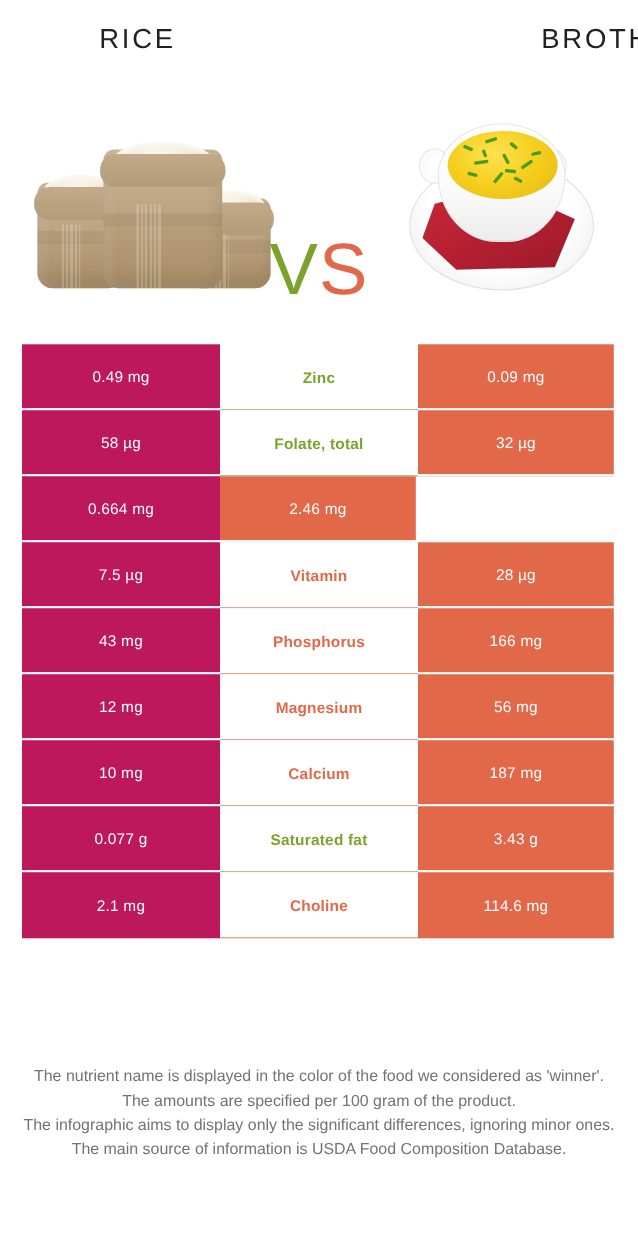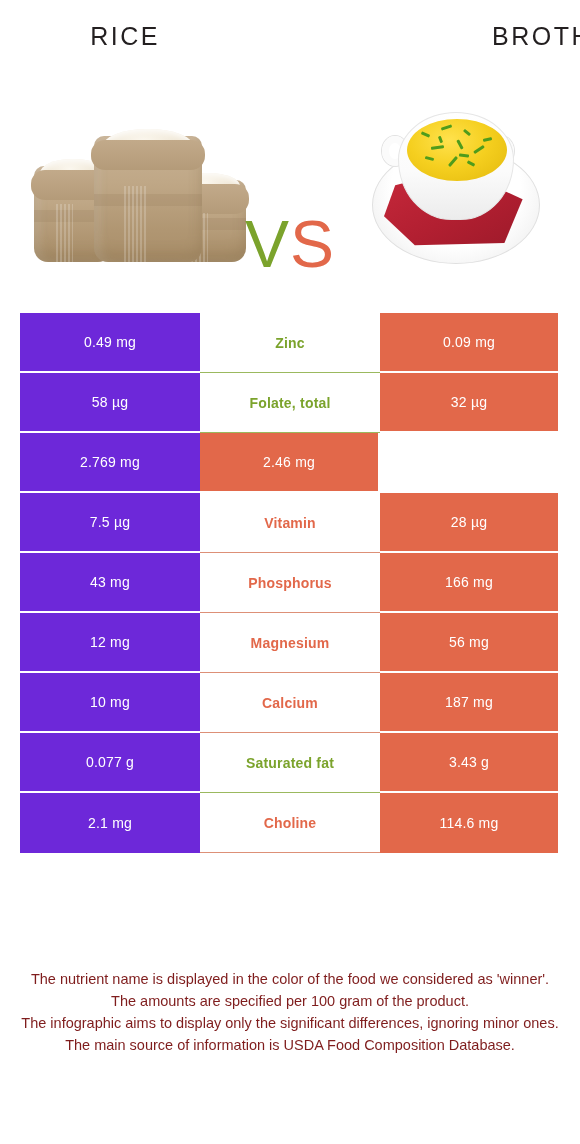--- a/index.html
+++ b/index.html
@@ -197,21 +197,21 @@
   .cell {
     display: flex;
     align-items: center;
     justify-content: center;
     font-size: 14px;
     font-weight: 400;
     letter-spacing: .2px;
   }
   .cell-left {
     width: 180px;
-    background: #6d28d9;
+    background: #be185d;
     color: #ffffff;
     border-bottom: 2px solid #ffffff;
   }
   .cell-mid {
     width: 180px;
     background: #ffffff;
     font-weight: 700;
     font-size: 14px;
   }
   .cell-right {
@@ -230,21 +230,21 @@
 
   
   .footer {
     position: absolute;
     left: 20px;
     top: 968px;
     width: 540px;
     text-align: center;
     font-size: 14.5px;
     line-height: 22px;
-    color: #7f1d1d;
+    color: #737373;
     font-family: "Liberation Sans", sans-serif;
   }
   .footer p { margin: 0; }
 </style>
 </head>
 <body>
 
 <div class="page">
 
   <div class="header-row">
@@ -309,21 +309,21 @@
         <div class="cell cell-left">0.49 mg</div>
         <div class="cell cell-mid">Zinc</div>
         <div class="cell cell-right">0.09 mg</div>
       </div>
       <div class="row win-green">
         <div class="cell cell-left">58 µg</div>
         <div class="cell cell-mid">Folate, total</div>
         <div class="cell cell-right">32 µg</div>
       </div>
       <div class="row win-orange">
-        <div class="cell cell-left">2.769 mg</div>
+        <div class="cell cell-left">0.664 mg</div>
         <div class="cell cell-right">2.46 mg</div>
       </div>
       <div class="row win-orange">
         <div class="cell cell-left">7.5 µg</div>
         <div class="cell cell-mid">Vitamin</div>
         <div class="cell cell-right">28 µg</div>
       </div>
       <div class="row win-orange">
         <div class="cell cell-left">43 mg</div>
         <div class="cell cell-mid">Phosphorus</div>

